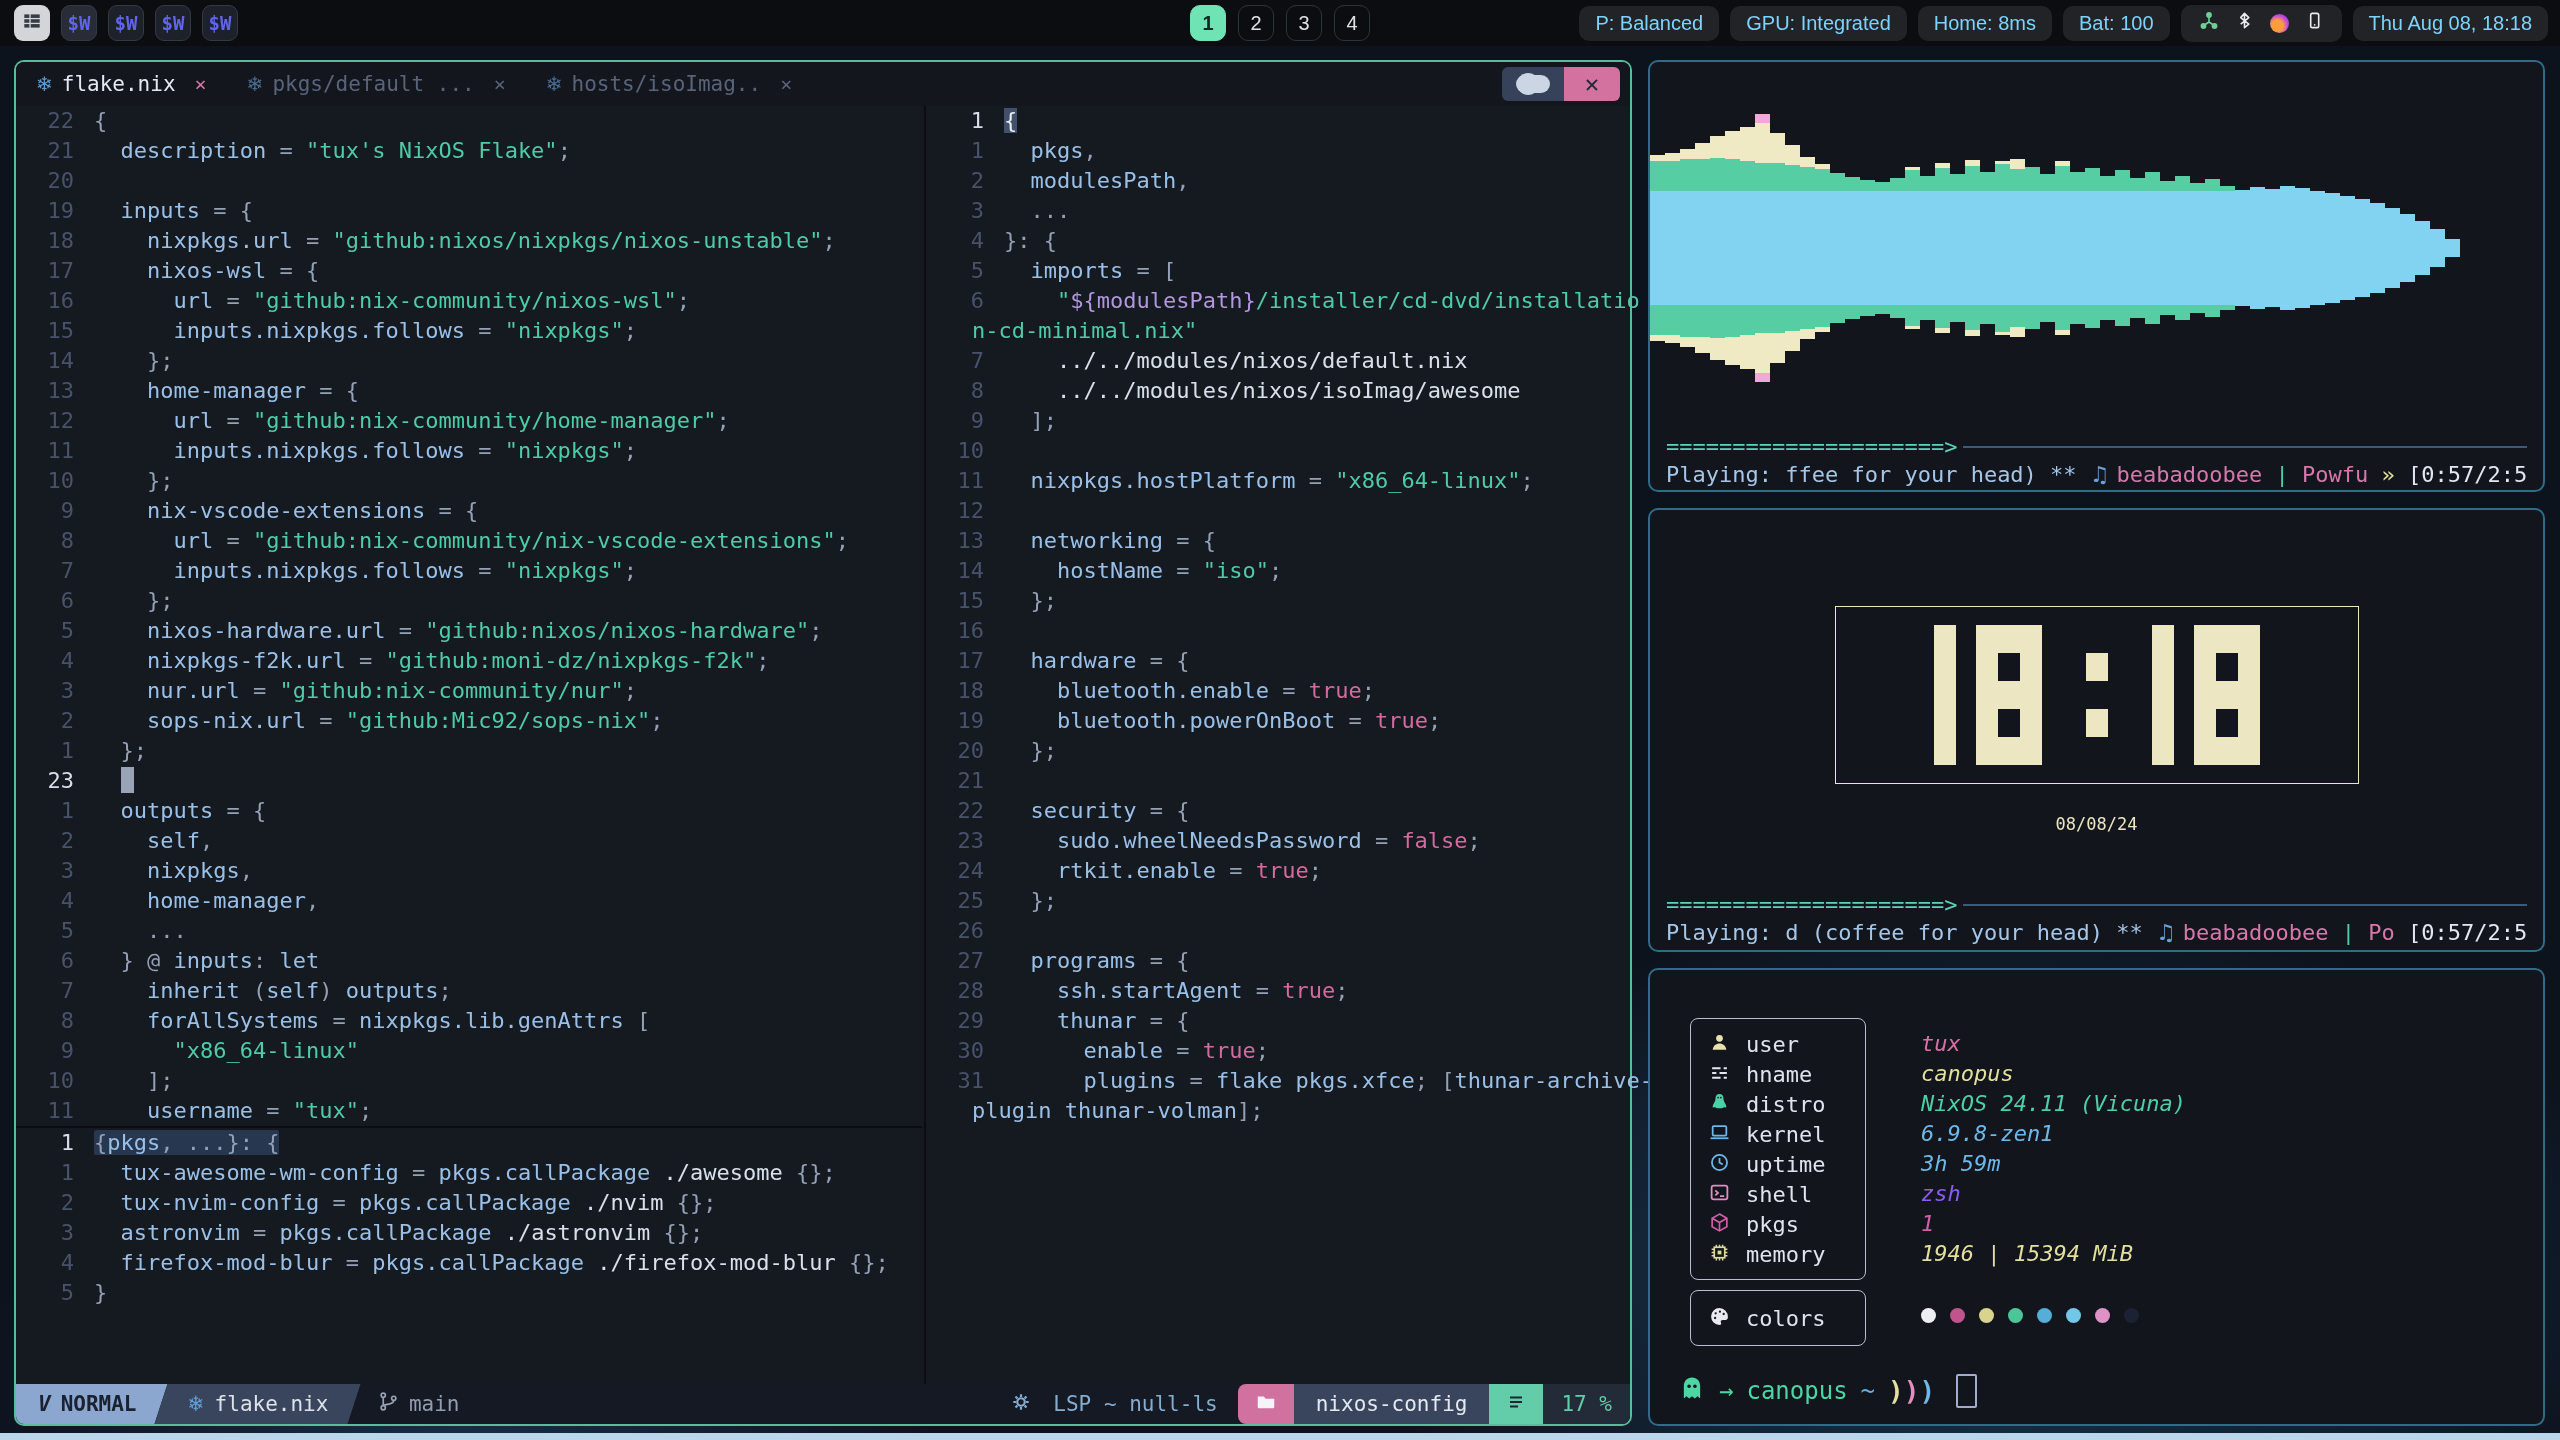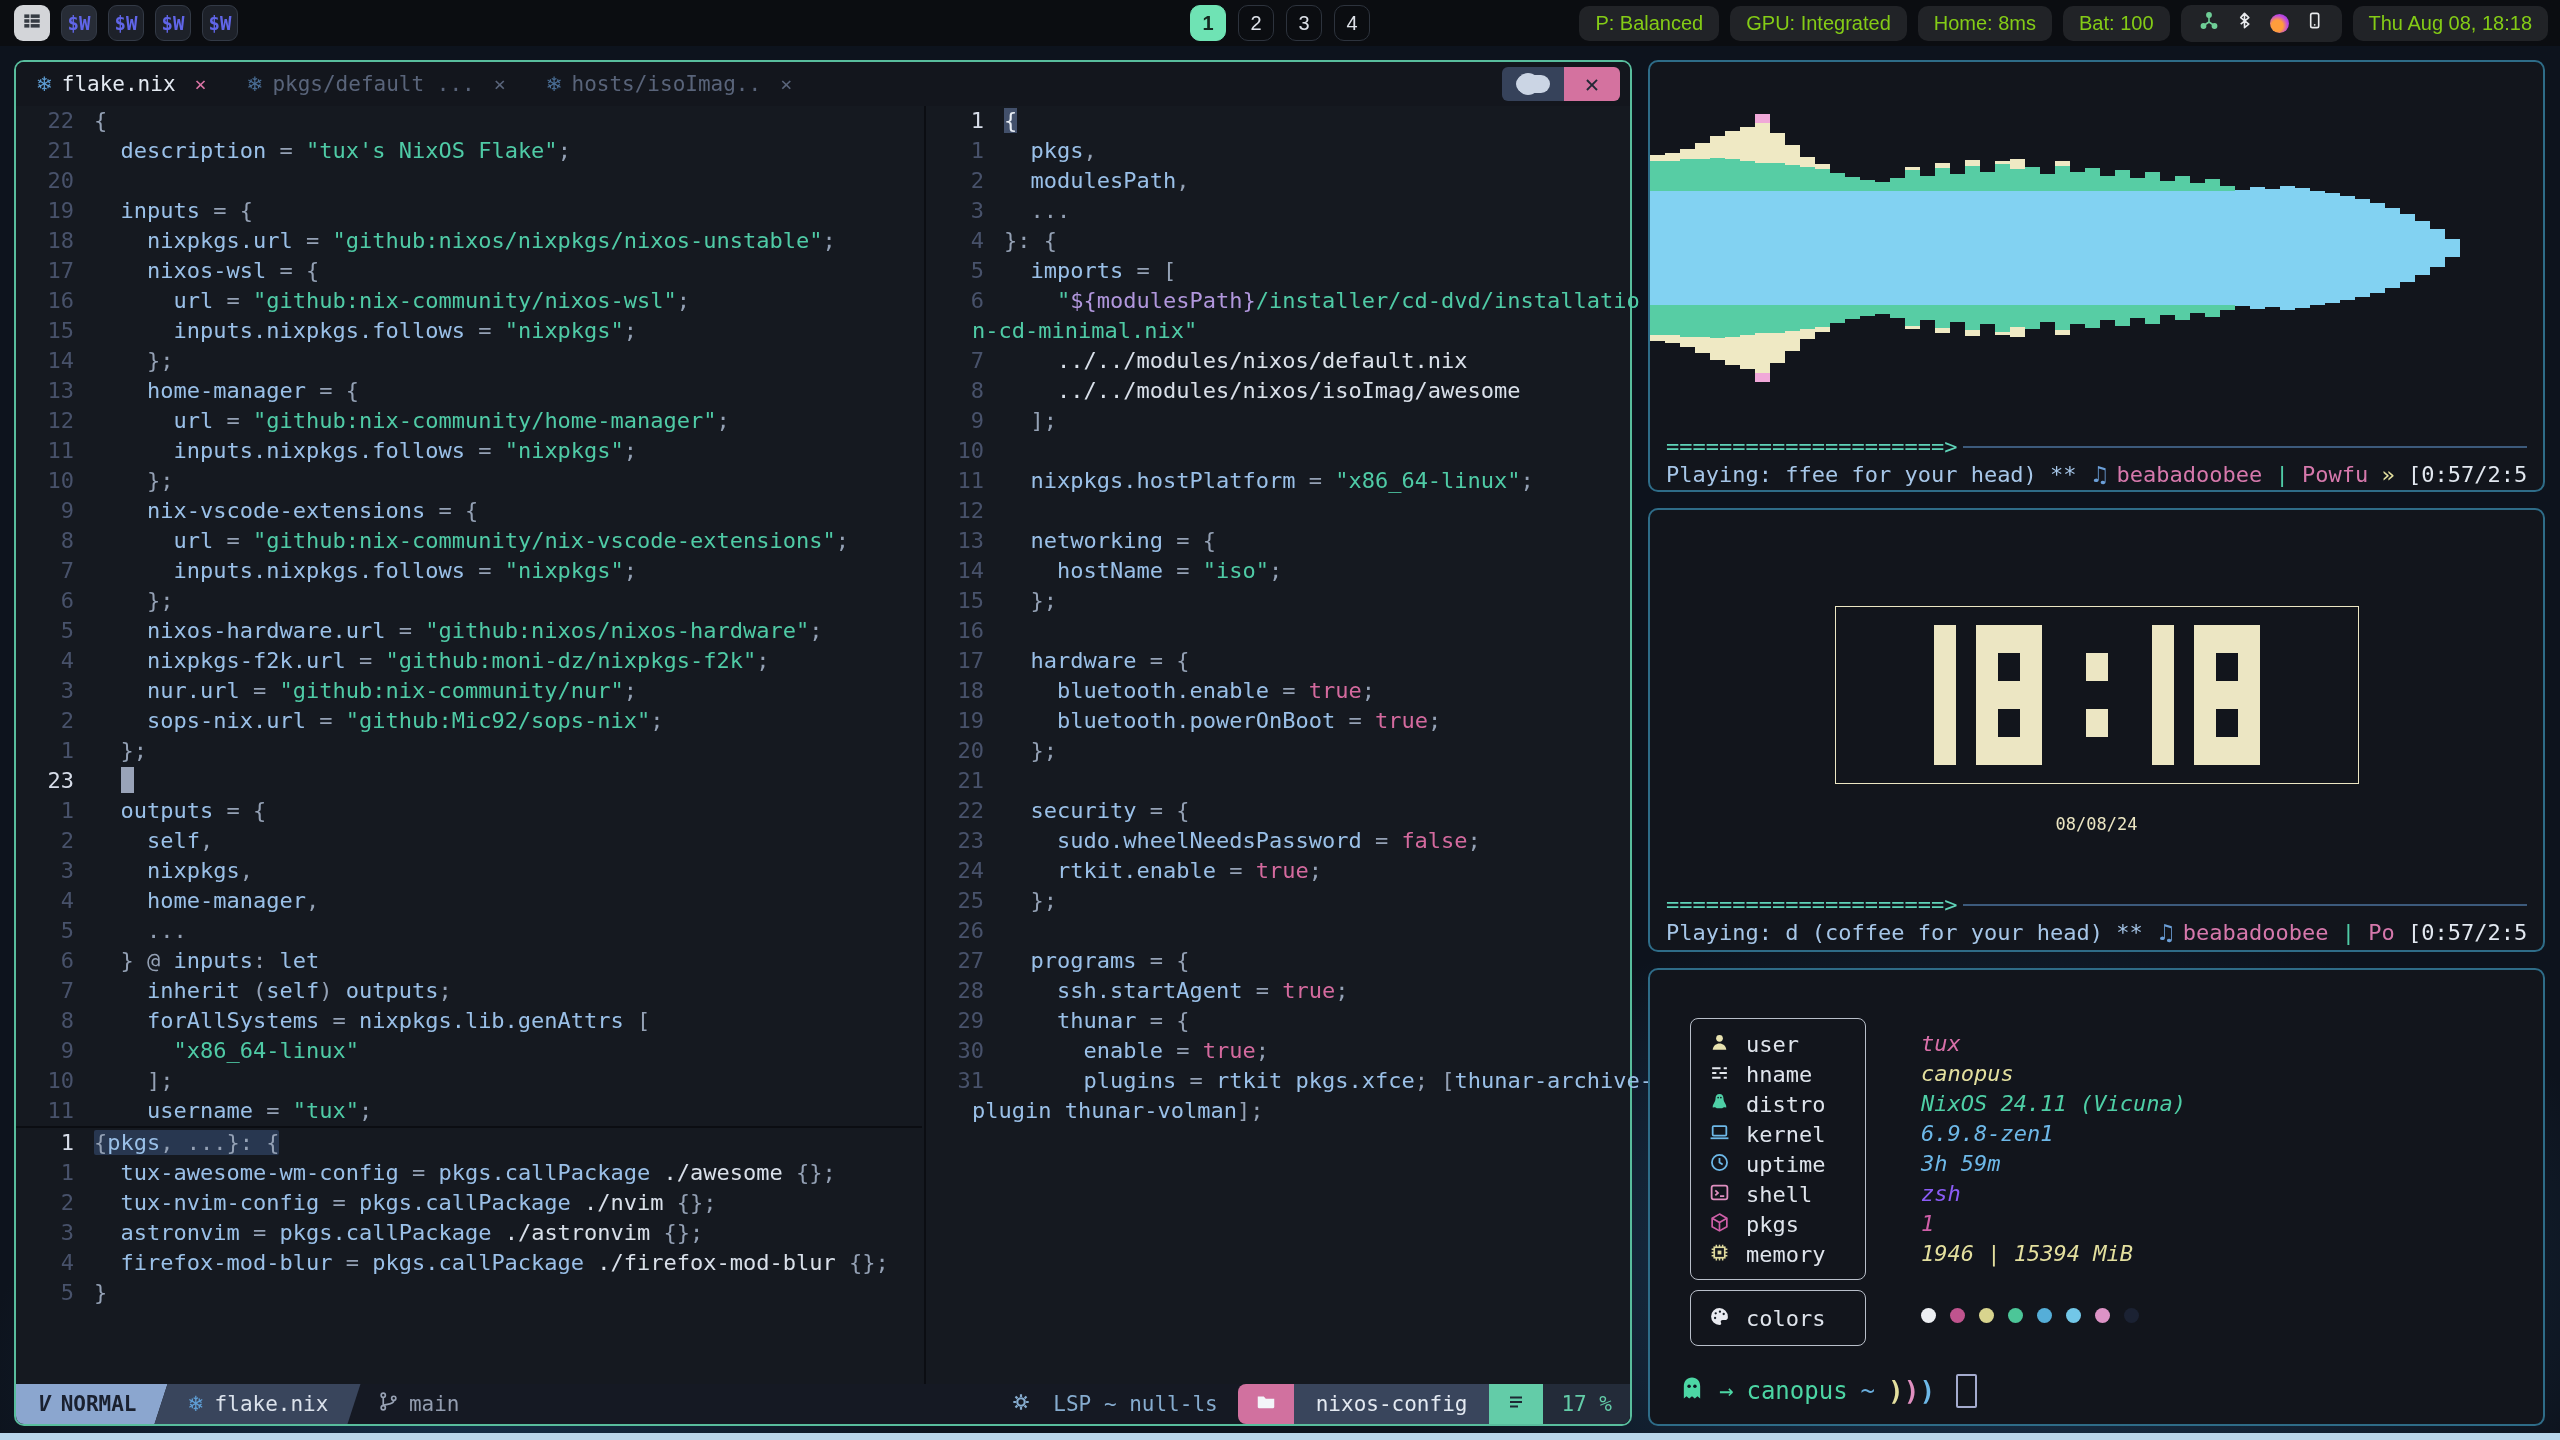--- a/index.html
+++ b/index.html
@@ -17,21 +17,21 @@
   .tb-left{display:flex;align-items:center;gap:11px;margin-left:14px;}
   .btn-sq{width:36px;height:36px;border-radius:9px;display:flex;align-items:center;justify-content:center;box-sizing:border-box;}
   .layout-btn{background:#d3d5d9;}
   .ws-btn{background:#1d2129;border:1px solid #333a46;color:#6065e8;font-weight:bold;font-size:19px;font-family:"DejaVu Sans Mono",monospace;}
   .ws-btn.first{background:#272c36;}
   .tb-center{position:absolute;left:50%;transform:translateX(-50%);display:flex;gap:12px;}
   .tag{width:36px;height:36px;border-radius:10px;display:flex;align-items:center;justify-content:center;
        font-size:20px;color:#dde1e8;border:1px solid #2d333d;background:transparent;box-sizing:border-box;}
   .tag.active{background:#6fe3b4;border-color:#6fe3b4;color:#14281f;font-weight:bold;}
   .tb-right{margin-left:auto;display:flex;align-items:center;gap:11px;margin-right:12px;}
-  .pill{background:#212327;border-radius:10px;padding:6px 16px;font-size:20px;color:#84cc16;white-space:nowrap;}
+  .pill{background:#212327;border-radius:10px;padding:6px 16px;font-size:20px;color:#7dd3fc;white-space:nowrap;}
   .pill.icons{display:flex;align-items:center;gap:16px;padding:6px 18px;}
   .dot-grad{width:19px;height:19px;border-radius:50%;
             background:radial-gradient(circle at 38% 62%, #ff9d3c 0 34%, #c04ae0 62%, #7a2bd0 100%);}
 
   
   .win{position:absolute;background:#12151c;border:2px solid #2e6c88;border-radius:10px;box-sizing:border-box;}
   .win.editor{border-color:#58bd9d;background:#151920;}
 
   
   .tabbar{height:44px;display:flex;align-items:center;background:#13161d;border-radius:8px 8px 0 0;position:relative;}
@@ -280,21 +280,21 @@
           <div class="cline"><span class="gut">21</span><span class="ctext"></span></div>
           <div class="cline"><span class="gut">22</span><span class="ctext">  <span class="c-id">security</span> <span class="c-pun">=</span> <span class="c-pun">{</span></span></div>
           <div class="cline"><span class="gut">23</span><span class="ctext">    <span class="c-id">sudo.wheelNeedsPassword</span> <span class="c-pun">=</span> <span class="c-bool">false</span><span class="c-pun">;</span></span></div>
           <div class="cline"><span class="gut">24</span><span class="ctext">    <span class="c-id">rtkit.enable</span> <span class="c-pun">=</span> <span class="c-bool">true</span><span class="c-pun">;</span></span></div>
           <div class="cline"><span class="gut">25</span><span class="ctext">  <span class="c-pun">}</span><span class="c-pun">;</span></span></div>
           <div class="cline"><span class="gut">26</span><span class="ctext"></span></div>
           <div class="cline"><span class="gut">27</span><span class="ctext">  <span class="c-id">programs</span> <span class="c-pun">=</span> <span class="c-pun">{</span></span></div>
           <div class="cline"><span class="gut">28</span><span class="ctext">    <span class="c-id">ssh.startAgent</span> <span class="c-pun">=</span> <span class="c-bool">true</span><span class="c-pun">;</span></span></div>
           <div class="cline"><span class="gut">29</span><span class="ctext">    <span class="c-id">thunar</span> <span class="c-pun">=</span> <span class="c-pun">{</span></span></div>
           <div class="cline"><span class="gut">30</span><span class="ctext">      <span class="c-id">enable</span> <span class="c-pun">=</span> <span class="c-bool">true</span><span class="c-pun">;</span></span></div>
-          <div class="cline"><span class="gut">31</span><span class="ctext">      <span class="c-id">plugins</span> <span class="c-pun">=</span> <span class="c-id">rtkit</span> <span class="c-id">pkgs.xfce</span><span class="c-pun">;</span> <span class="c-pun">[</span><span class="c-id">thunar-archive-</span></span></div>
+          <div class="cline"><span class="gut">31</span><span class="ctext">      <span class="c-id">plugins</span> <span class="c-pun">=</span> <span class="c-id">flake</span> <span class="c-id">pkgs.xfce</span><span class="c-pun">;</span> <span class="c-pun">[</span><span class="c-id">thunar-archive-</span></span></div>
           <div class="cline wrap"><span class="gut"></span><span class="ctext"><span class="c-id">plugin</span> <span class="c-id">thunar-volman</span><span class="c-pun">]</span><span class="c-pun">;</span></span></div>
         </div>
     </div>
   </div>
 
   <div class="statusline">
     <div class="seg mode">
       <span>
           <b style="font-style:italic;">V</b>
           <span>NORMAL</span>

